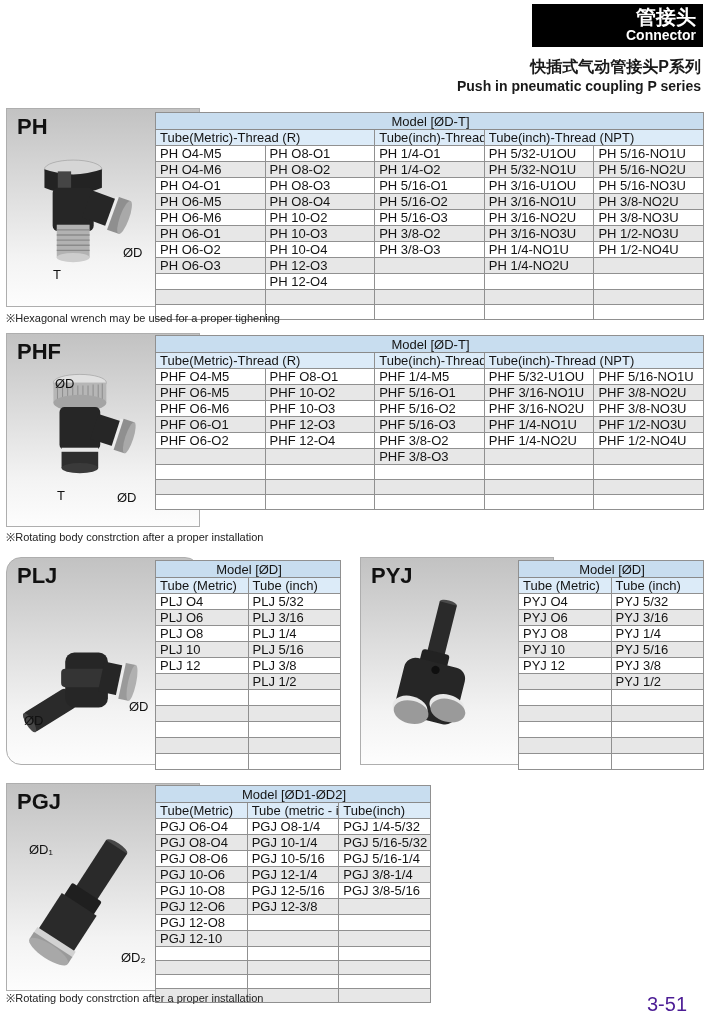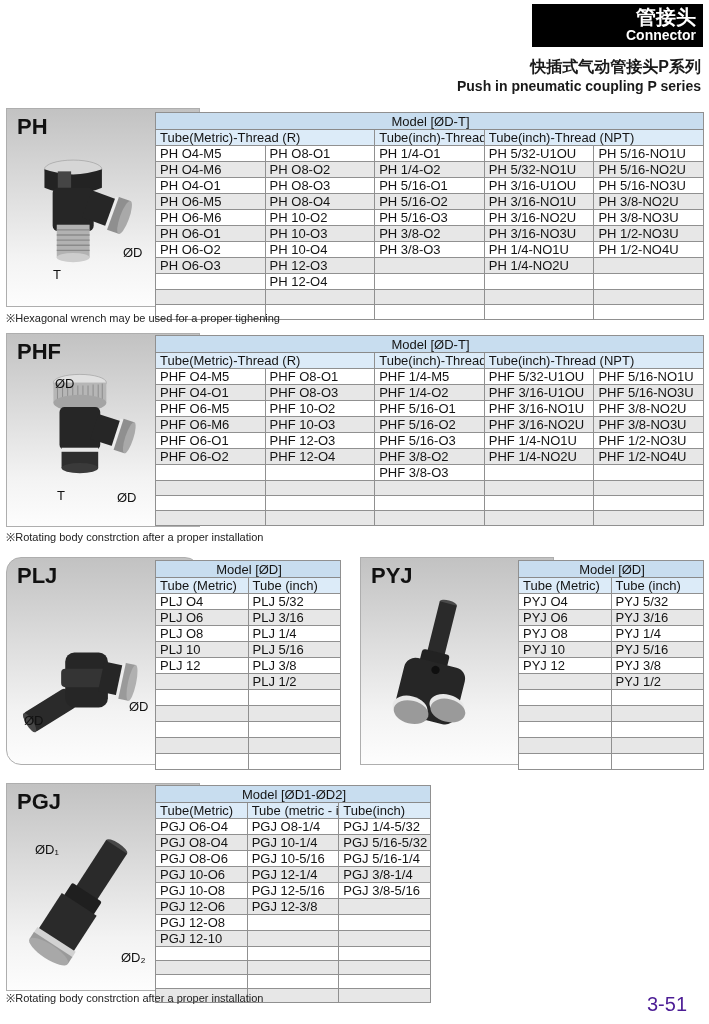--- a/index.html
+++ b/index.html
@@ -200,27 +200,20 @@
       </thead>
       <tbody>
         <tr>
           <td>PHF O4-M5</td>
           <td>PHF O8-O1</td>
           <td>PHF 1/4-M5</td>
           <td>PHF 5/32-U1OU</td>
           <td>PHF 5/16-NO1U</td>
         </tr>
         <tr>
-          <td>PHF O4-O1</td>
-          <td>PHF O8-O3</td>
-          <td>PHF 1/4-O2</td>
-          <td>PHF 3/16-U1OU</td>
-          <td>PHF 5/16-NO3U</td>
-        </tr>
-        <tr>
           <td>PHF O6-M5</td>
           <td>PHF 10-O2</td>
           <td>PHF 5/16-O1</td>
           <td>PHF 3/16-NO1U</td>
           <td>PHF 3/8-NO2U</td>
         </tr>
         <tr>
           <td>PHF O6-M6</td>
           <td>PHF 10-O3</td>
           <td>PHF 5/16-O2</td>
@@ -430,21 +423,21 @@
       <g transform="rotate(33 62 70)">
         <ellipse cx="62" cy="8" rx="12" ry="4" fill="#474747"></ellipse>
         <rect x="50" y="8" width="24" height="54" fill="#2a2a2a"></rect>
         <rect x="45" y="60" width="34" height="16" rx="2" fill="#1f1f1f"></rect>
         <rect x="42" y="74" width="40" height="42" fill="#2a2a2a"></rect>
         <rect x="40" y="114" width="44" height="7" fill="#d2d2d2"></rect>
         <rect x="40" y="120" width="44" height="8" fill="#9a9a9a"></rect>
         <ellipse cx="62" cy="128" rx="22" ry="7" fill="#a8a8a8"></ellipse>
       </g>
     </svg>
-    <span class="plabel" style="left:28px;top:58px;">ØD₁</span>
+    <span class="plabel" style="left:22px;top:58px;">ØD₁</span>
     <span class="plabel" style="left:114px;top:166px;">ØD₂</span>
   </div>
   <table class="spec rows-pgj" style="left:155px;top:785px;width:276px;">
       <thead>
         <tr class="model-row">
           <th colspan="3">Model [ØD1-ØD2]</th>
         </tr>
         <tr class="colhead-row">
           <th colspan="1">Tube(Metric)</th>
           <th colspan="1">Tube (metric - inch)</th>

